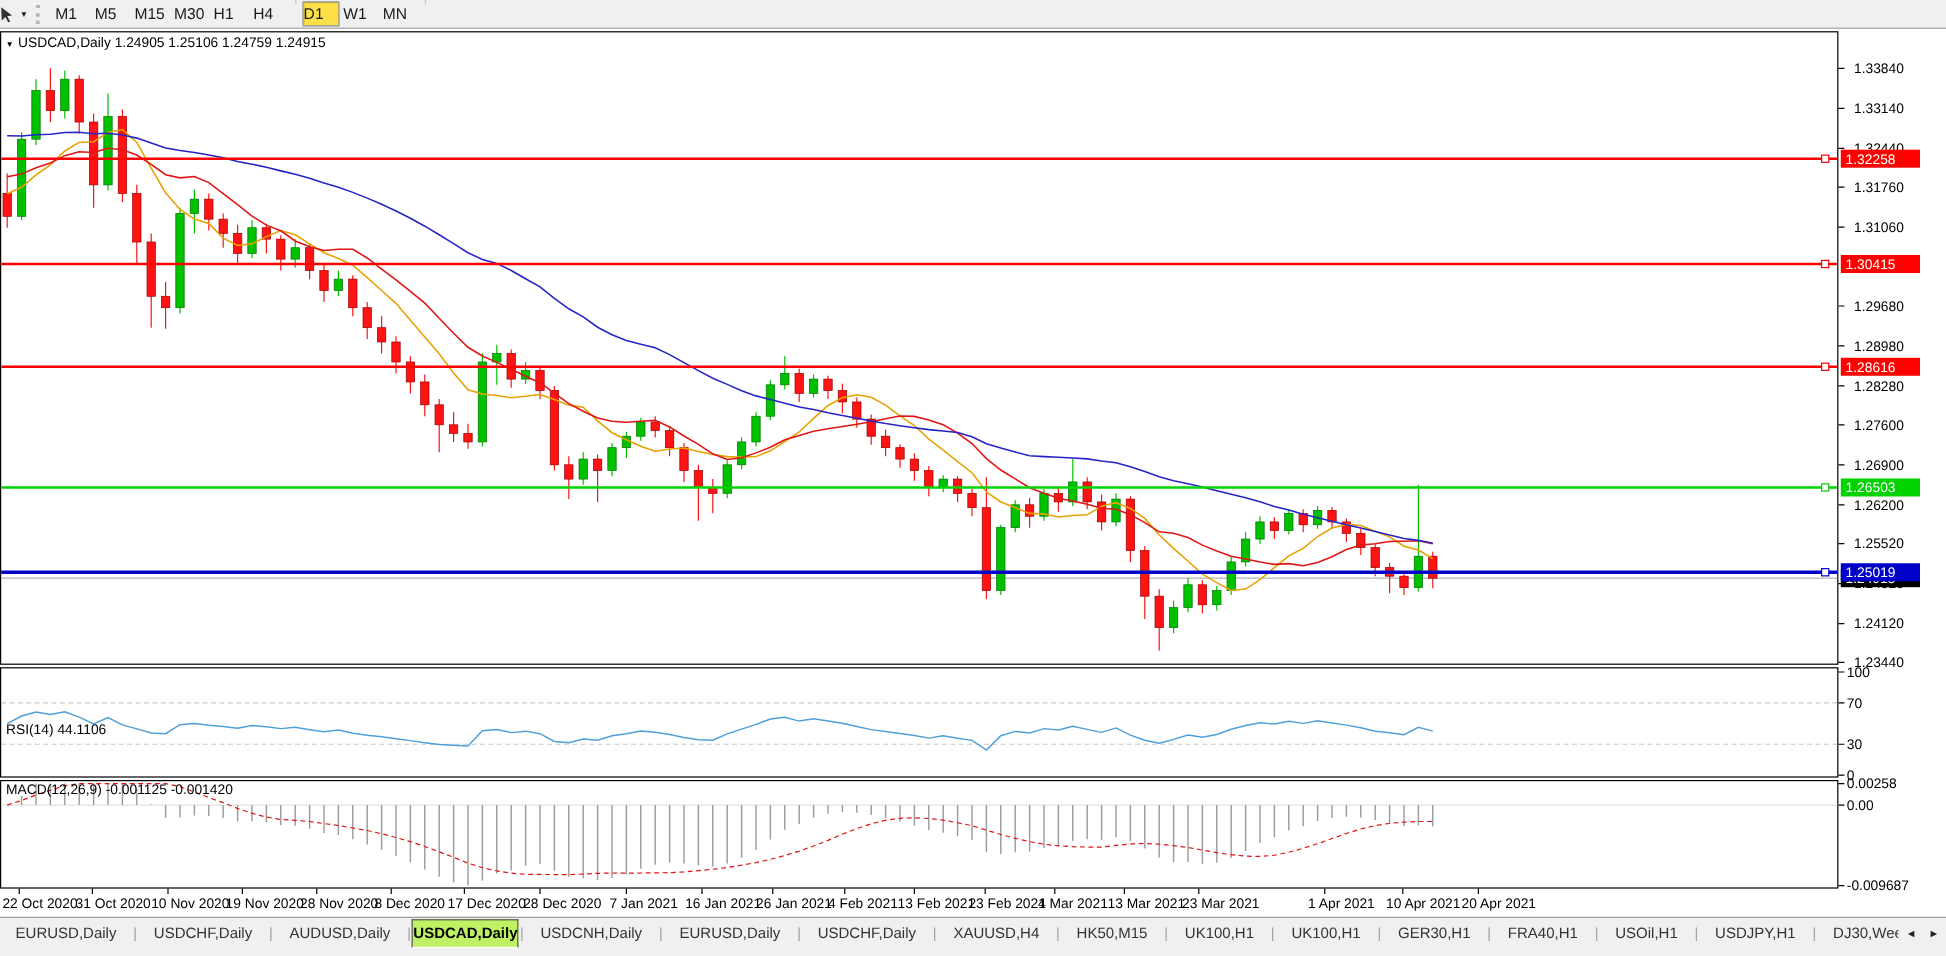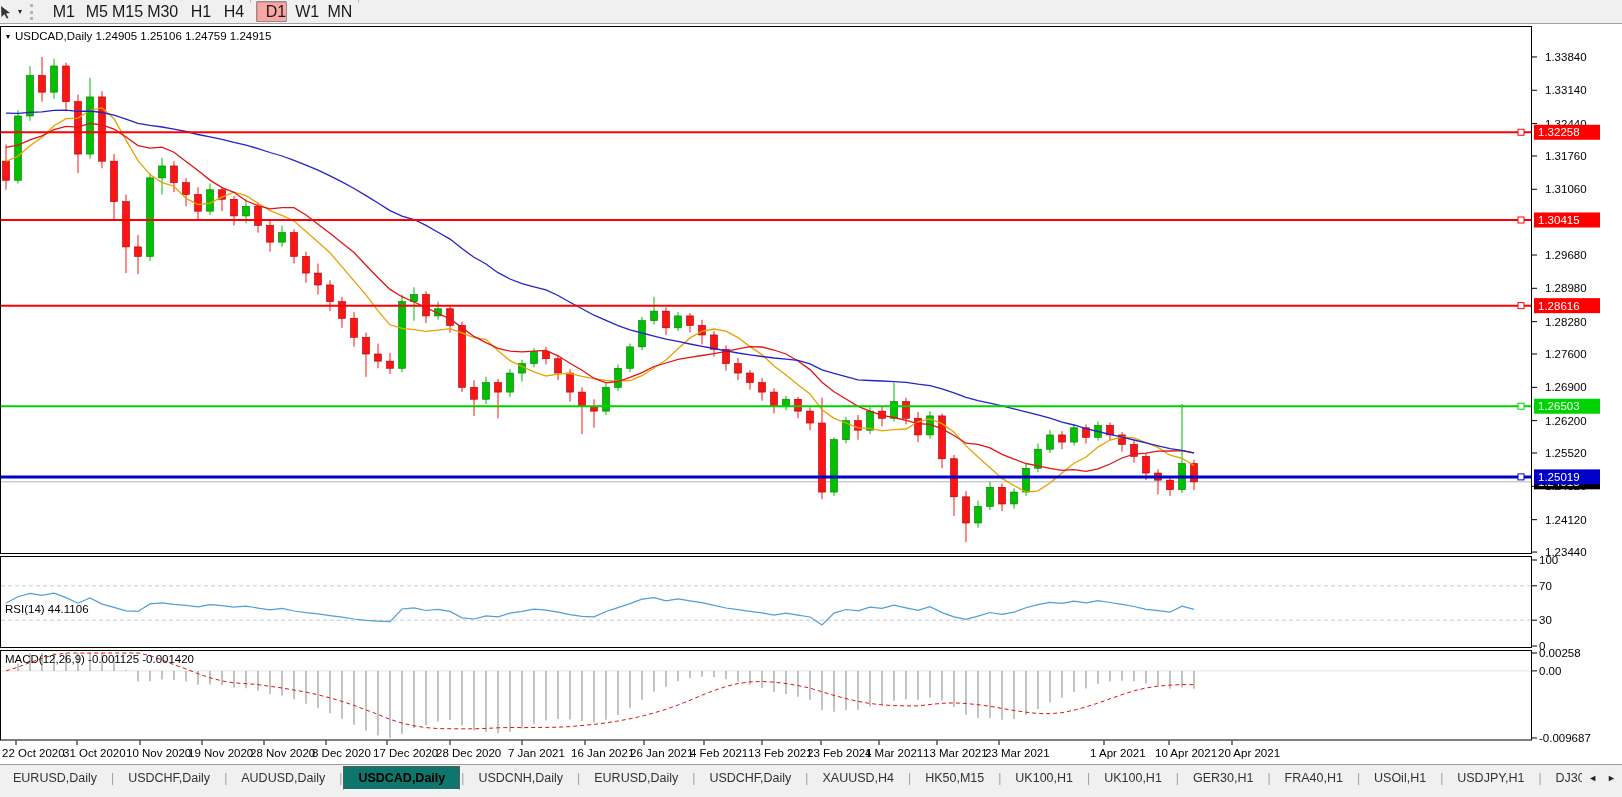--- a/index.html
+++ b/index.html
@@ -4,38 +4,38 @@
 <style>
   html,body{margin:0;padding:0;background:#ffffff;}
   #app{position:relative;width:1622px;height:797px;background:#ffffff;overflow:hidden;
        font-family:"Liberation Sans",sans-serif;-webkit-font-smoothing:none;}
   
   #toolbar{position:absolute;left:0;top:0;width:1622px;height:23px;background:#f0f0f0;
            border-bottom:1px solid #a3a3a3;display:flex;align-items:center;}
   .tool-icon{width:20px;height:18px;margin-left:-4px;display:flex;align-items:center;justify-content:center;}
   .caret{font-size:8px;color:#222;margin:0 4px 0 2px;}
   .grip{width:5px;height:16px;margin:0 6px 0 4px;border-left:3px dotted #b5b5b5;}
-  .tf-btn{min-width:29px;height:19px;line-height:19px;text-align:right;font-size:16px;color:#1a1a1a;
+  .tf-btn{min-width:29px;height:19px;line-height:19px;text-align:left;font-size:13px;color:#1a1a1a;
           margin:16px 1px;border:1px solid transparent;border-radius:1px;cursor:default;}
-  .tf-btn.active{background:#fca5a5;border:1px solid #8f8f8f;box-shadow:inset 1px 1px 1px rgba(0,0,0,.12);}
+  .tf-btn.active{background:#fde047;border:1px solid #8f8f8f;box-shadow:inset 1px 1px 1px rgba(0,0,0,.12);}
   .tb-sep{width:1px;height:18px;background:#c2c2c2;margin:0 4px;}
   
   #chart-svg{position:absolute;left:0;top:24px;}
   .panel-label{position:absolute;font-size:11.5px;color:#000;z-index:5;white-space:nowrap;}
   #main-title{left:6px;top:30px;display:flex;align-items:center;gap:5px;}
   #main-title .tcaret{font-size:8px;color:#000;}
   #rsi-label{left:5px;top:559px;margin-top:44px;}
   #macd-label{left:5px;top:653px;}
   
   #tabbar{position:absolute;left:0;top:764px;width:1622px;height:33px;background:#f0f0f0;
           border-top:1px solid #9c9c9c;display:flex;align-items:flex-start;}
   #tabs{display:flex;align-items:center;height:26px;overflow:hidden;flex:1;}
   .tab{font-size:12.5px;color:#333;padding:4px 13px;white-space:nowrap;cursor:default;}
-  .tab.active{background:#0f766e;border:1px solid #5a5a5a;border-bottom:1px solid #fff;color:#000;
-              font-weight:bold;padding:4px 14px;}
+  .tab.active{background:#bef264;border:1px solid #5a5a5a;border-bottom:1px solid #fff;color:#000;
+              font-weight:bold;padding:4px 0;}
   .tab-sep{color:#9f9f9f;font-size:12px;padding:0 1px;}
   #tab-arrows{display:flex;align-items:center;height:26px;padding:0 6px;gap:10px;}
   .arrow{font-size:9px;color:#222;cursor:default;}
 </style>
 </head>
 <body>
 
 <div id="app">
 
   <div id="toolbar">

